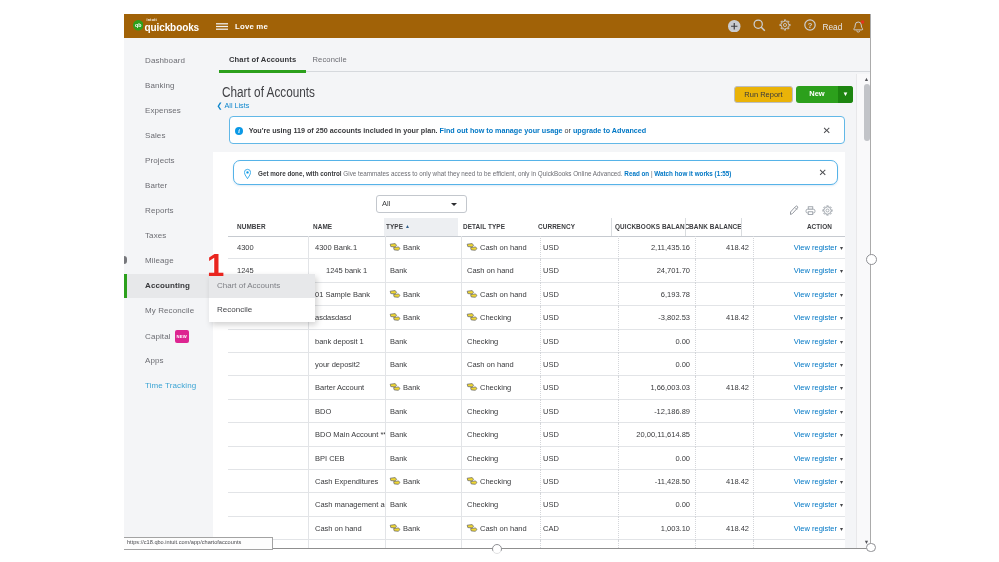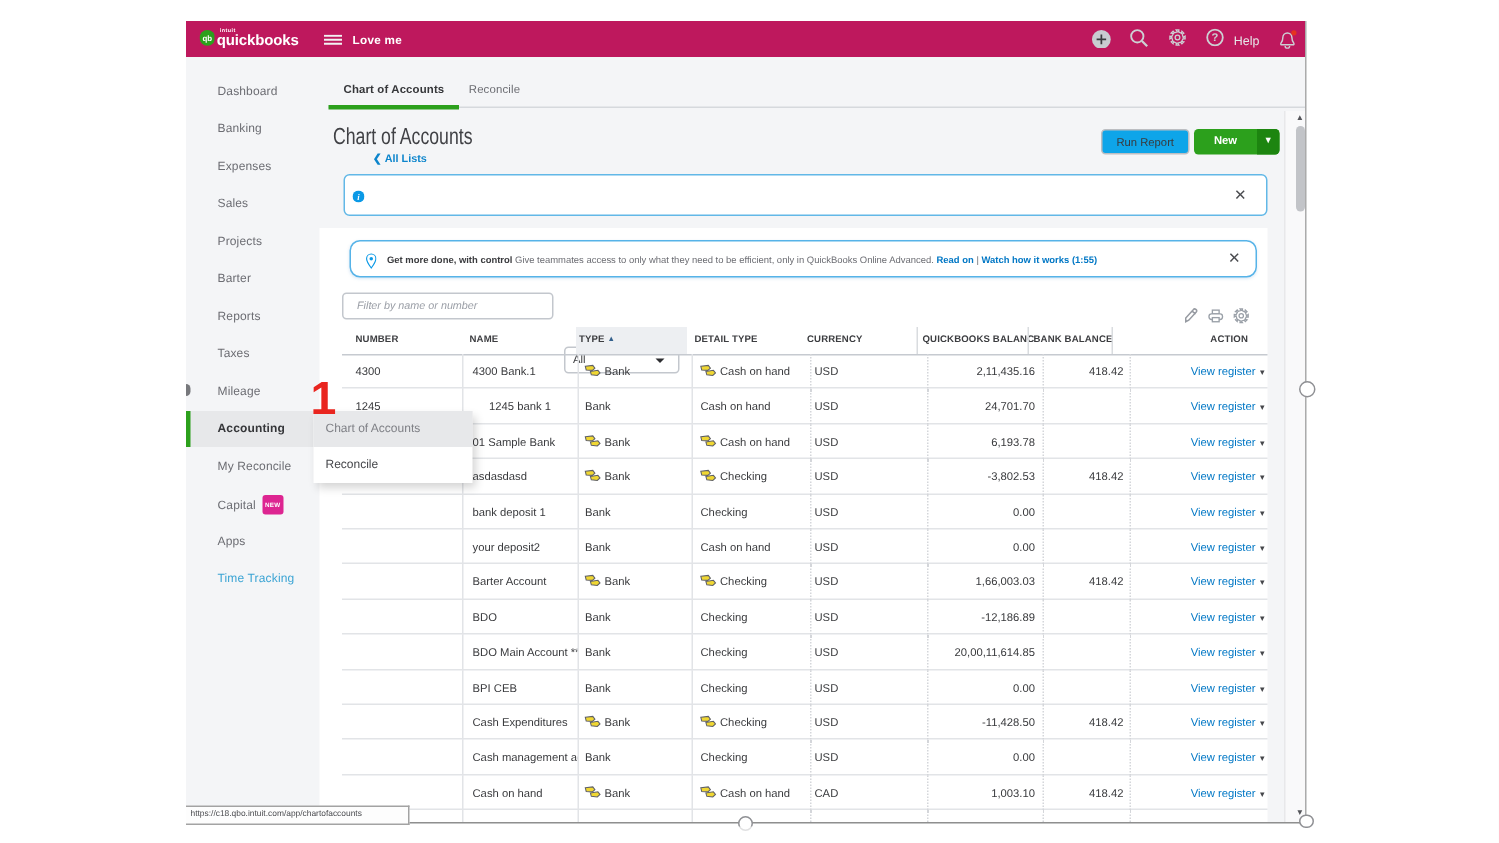--- a/index.html
+++ b/index.html
@@ -3,21 +3,21 @@
 <meta charset="utf-8">
 <style>
 * { margin:0; padding:0; box-sizing:border-box; }
 html,body { width:999px; height:562px; background:#fff; font-family:"Liberation Sans", sans-serif; overflow:hidden; }
 #page { position:relative; width:999px; height:562px; background:#fff; }
 #app { position:absolute; left:124px; top:14px; width:747px; height:535px; background:#f4f5f7; overflow:hidden;
        border-right:1px solid #ababab; border-bottom:1px solid #8f8f8f; }
 .abs { position:absolute; }
 
 
-#topbar { position:absolute; left:0; top:0; width:747px; height:24px; background:#be185d; }
+#topbar { position:absolute; left:0; top:0; width:747px; height:24px; background:#a16207; }
 #loveme { position:absolute; left:111px; top:7.5px; color:#fff; font-size:7.8px; font-weight:bold; letter-spacing:.2px; }
 #qbtext { position:absolute; left:20.5px; top:4.3px; color:#fff; }
 #qbtext .intuit { display:block; font-size:3.6px; font-weight:bold; letter-spacing:.3px; margin-left:2px; }
 #qbtext .qb { display:block; font-size:10px; font-weight:bold; letter-spacing:-.1px; margin-top:-0.5px; }
 #helptxt { position:absolute; left:698.5px; top:7.5px; color:#e6e7e9; font-size:8.3px; }
 
 
 #sidebar { position:absolute; left:0; top:24px; width:89px; height:511px; background:#f4f5f7; }
 .snav { position:absolute; left:21px; font-size:8px; color:#6c6d73; white-space:nowrap; line-height:11px; letter-spacing:.1px; }
 .snav.active { font-weight:bold; color:#36373a; }
@@ -30,36 +30,36 @@
 #red1 { position:absolute; left:83px; top:236px; color:#e9251f; font-size:31px; font-weight:bold; line-height:31px; }
 
 
 #card { position:absolute; left:89px; top:138px; width:632px; height:397px; background:#fff; }
 .tabtxt { position:absolute; top:41px; font-size:7.6px; font-weight:bold; color:#6b6c72; letter-spacing:.1px; }
 #tab1 { left:105px; color:#36373a; }
 #tab2 { left:188.5px; font-weight:normal; }
 #tabline { position:absolute; left:95px; top:56.5px; width:651px; height:1px; background:#d6d9dd; }
 #tabgreen { position:absolute; left:95px; top:55.5px; width:87px; height:3px; background:#2ca01c; }
 #h1 { position:absolute; left:98px; top:69px; font-size:15.5px; color:#404145; transform:scaleX(.76); transform-origin:0 0; white-space:nowrap; }
-#alllists { position:absolute; left:92.5px; top:87px; font-size:7.2px; font-weight:bold; color:#0c85cc;margin-left:32px; }
-#btnrun { position:absolute; left:610px; top:72px; width:59px; height:16.5px; background:#0ea5e9; border:1px solid #bcbec2; border-radius:3px; font-size:7.5px; color:#393a3d; text-align:center; line-height:15px; }
+#alllists { position:absolute; left:92.5px; top:87px; font-size:7.2px; font-weight:normal; color:#0c85cc; }
+#btnrun { position:absolute; left:610px; top:72px; width:59px; height:16.5px; background:#eab308; border:1px solid #bcbec2; border-radius:3px; font-size:7.5px; color:#393a3d; text-align:center; line-height:15px; }
 #btnnew { position:absolute; left:672px; top:72px; width:57px; height:16.5px; background:#2ca01c; border-radius:3px; color:#fff; }
 #btnnew .nl { position:absolute; left:0; top:0; width:42px; height:16.5px; font-size:7.5px; font-weight:bold; text-align:center; line-height:16px; }
 #btnnew .nc { position:absolute; right:0; top:0; width:15px; height:16.5px; background:#1d8510; border-radius:0 3px 3px 0; font-size:6px; text-align:center; line-height:16px; }
 
 
 #banner1 { position:absolute; left:104.5px; top:101.5px; width:616.5px; height:28.5px; background:#fff; border:1px solid #62b8e7; border-radius:4px; }
 #banner2 { position:absolute; left:109px; top:146px; width:605px; height:24.5px; background:#fff; border:1px solid #56b3e8; border-radius:7px; box-shadow:0 1px 2px rgba(120,170,220,.25); }
 .btxt { position:absolute; white-space:nowrap; }
 .blue { color:#0077c5; font-weight:bold; }
 .bx { position:absolute; color:#4b4c50; font-size:10px; line-height:10px; }
 
 
 #finput { position:absolute; left:104px; top:181px; width:141px; height:17.5px; background:#fff; border:1px solid #c3c7cd; border-radius:3px; font-size:7.2px; font-style:italic; color:#9a9ea6; line-height:15.5px; padding-left:9px; }
-#fsel { position:absolute; left:252px; top:181px; width:77px; height:17.5px; background:#fff; border:1px solid #c3c7cd; border-radius:3px; font-size:7.5px; color:#393a3d; line-height:15.5px; padding-left:5px;margin-top:36px; }
+#fsel { position:absolute; left:252px; top:181px; width:91px; height:17.5px; background:#fff; border:1px solid #c3c7cd; border-radius:3px; font-size:7.5px; color:#393a3d; line-height:15.5px; padding-left:5px; }
 #fsel .car { position:absolute; right:9px; top:7px; width:0; height:0; border-left:3px solid transparent; border-right:3px solid transparent; border-top:3.5px solid #2c2d30; }
 
 
 #thead { position:absolute; left:104px; top:204px; width:617px; height:18px; font-size:6.4px; font-weight:bold; color:#3c3d40; letter-spacing:.1px; }
 #thead .h { position:absolute; top:5px; white-space:nowrap; }
 #typebg { position:absolute; left:156px; top:0; width:74px; height:18px; background:#edeff2; }
 .hb { position:absolute; top:0; width:1px; height:18px; background:#d9dcdf; }
 #theadline { position:absolute; left:104px; top:221.5px; width:617px; height:1px; background:#c6cad0; }
 .trow { position:absolute; left:104px; width:617px; height:23.4px; border-bottom:1px solid #e2e4e7; font-size:7.5px; color:#393a3d; }
 .c { position:absolute; top:0; height:23.4px; line-height:23.4px; white-space:nowrap; overflow:hidden; }
@@ -119,21 +119,21 @@
           <line x1="8.3" y1="8.3" x2="11.8" y2="11.8" stroke="#cdd0d4" stroke-width="1.5"></line>
         </svg>
       <svg class="abs" style="left:655px;top:5px" width="12" height="12" viewBox="0 0 24 24">
           <path d="M10.19 1.86 L13.81 1.86 L13.49 4.55 L17.27 6.52 L17.89 3.55 L20.45 6.11 L18.32 7.78 L19.60 11.85 L22.14 10.19 L22.14 13.81 L19.45 13.49 L17.48 17.27 L20.45 17.89 L17.89 20.45 L16.22 18.32 L12.15 19.60 L13.81 22.14 L10.19 22.14 L10.51 19.45 L6.73 17.48 L6.11 20.45 L3.55 17.89 L5.68 16.22 L4.40 12.15 L1.86 13.81 L1.86 10.19 L4.55 10.51 L6.52 6.73 L3.55 6.11 L6.11 3.55 L7.78 5.68 L11.85 4.40 Z" fill="none" stroke="#cdd0d4" stroke-width="1.7"></path>
           <circle cx="12" cy="12" r="3.1" fill="none" stroke="#cdd0d4" stroke-width="1.7"></circle>
         </svg>
       <svg class="abs" style="left:680px;top:5px" width="12" height="12" viewBox="0 0 12 12">
           <circle cx="6" cy="6" r="5.2" fill="none" stroke="#cdd0d4" stroke-width="1.2"></circle>
           <text x="6" y="8.6" font-size="7.5" fill="#cdd0d4" text-anchor="middle" font-family="Liberation Sans" font-weight="bold">?</text>
         </svg>
-      <div id="helptxt">Help</div>
+      <div id="helptxt">Read</div>
       <svg class="abs" style="left:727px;top:4.5px" width="14.5" height="14.5" viewBox="0 0 24 24">
           <path fill="none" stroke="#cdd0d4" stroke-width="1.6" d="M6 18 q-2 0 -1-2 q2-2 2-6 a5 5 0 0 1 10 0 q0 4 2 6 q1 2-1 2 z"></path>
           <path fill="none" stroke="#cdd0d4" stroke-width="1.5" d="M9.5 19.2 a2.5 2.5 0 0 0 5 0"></path>
           <circle cx="19.2" cy="4.8" r="2.9" fill="#e4341f"></circle>
         </svg>
     </div>
 
     <div id="sidebar"></div>
     <div class="snav" style="top:40.5px">Dashboard</div>
 <div class="snav" style="top:65.5px">Banking</div>
@@ -163,33 +163,33 @@
     <div id="btnnew">
         <span class="nl">New</span>
         <span class="nc">▼</span>
       </div>
 
     <div id="banner1">
       <svg class="abs" style="left:5.5px;top:10px" width="8" height="8" viewBox="0 0 9 9">
           <circle cx="4.5" cy="4.5" r="4.5" fill="#0b99e6"></circle>
           <text x="4.5" y="6.8" font-size="6.5" fill="#fff" text-anchor="middle" font-family="Liberation Serif" font-weight="bold" font-style="italic">i</text>
         </svg>
+      <div class="btxt" style="left:19.2px;top:9.5px;font-size:7.2px;color:#393a3d"><b>You're using 119 of 250 accounts included in your plan.</b> <span class="blue">Find out how to manage your usage</span> or <span class="blue">upgrade to Advanced</span></div>
       <div class="bx" style="right:13px;top:9px">✕</div>
     </div>
 
     <div id="banner2">
       <svg class="abs" style="left:10px;top:7px" width="7" height="12" viewBox="0 0 18 26">
           <path d="M9 1 a8 8 0 0 1 8 8 q0 5-8 16 q-8-11-8-16 a8 8 0 0 1 8-8z" fill="none" stroke="#0b99e6" stroke-width="2"></path>
           <circle cx="9" cy="9" r="3" fill="#0b99e6"></circle>
         </svg>
       <div class="btxt" style="left:24px;top:8.5px;font-size:6.3px;color:#6b6c72"><b style="color:#393a3d">Get more done, with control</b> Give teammates access to only what they need to be efficient, only in QuickBooks Online Advanced. <span class="blue">Read on</span> | <span class="blue">Watch how it works (1:55)</span></div>
       <div class="bx" style="right:10px;top:7px">✕</div>
     </div>
 
-    <div id="finput">Filter by name or number</div>
     <div id="fsel">All<span class="car"></span></div>
     <svg class="abs" style="left:665px;top:191px" width="10" height="11" viewBox="0 0 20 22">
         <path fill="none" stroke="#979ba2" stroke-width="2" d="M3 19 L3 14 L13 3 a2.3 2.3 0 0 1 4 3 L7 17 Z M12 5 l4 4"></path>
       </svg>
     <svg class="abs" style="left:681px;top:192px" width="11" height="10" viewBox="0 0 22 20">
         <g fill="#fff" stroke="#9aa0a8" stroke-width="1.8">
           <rect x="6.5" y="1.5" width="9" height="5"></rect>
           <rect x="2" y="6.5" width="18" height="7.5" rx="3.2"></rect>
           <rect x="6.5" y="11.5" width="9" height="5.5"></rect>
         </g>

